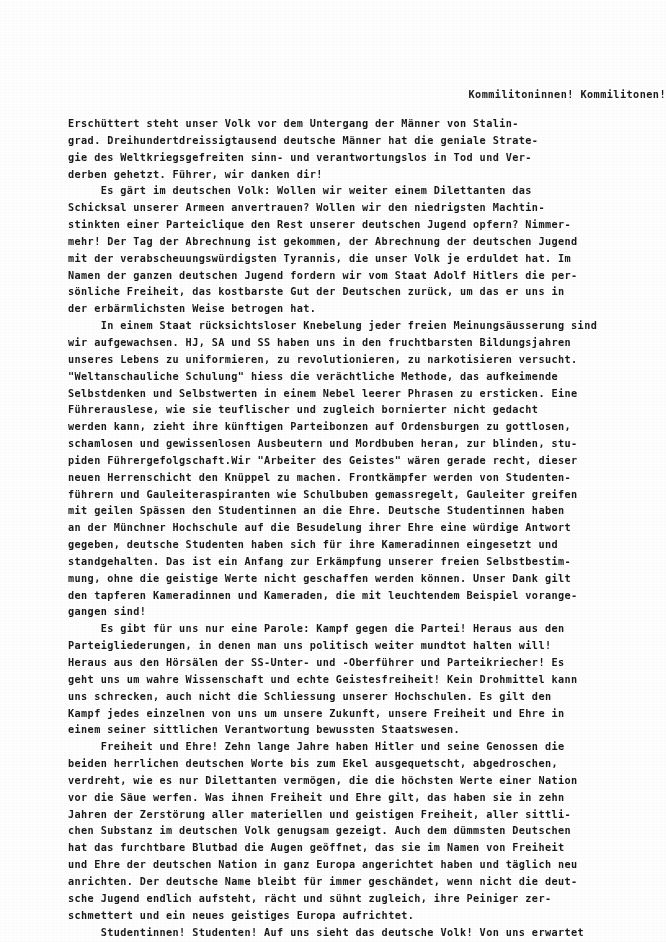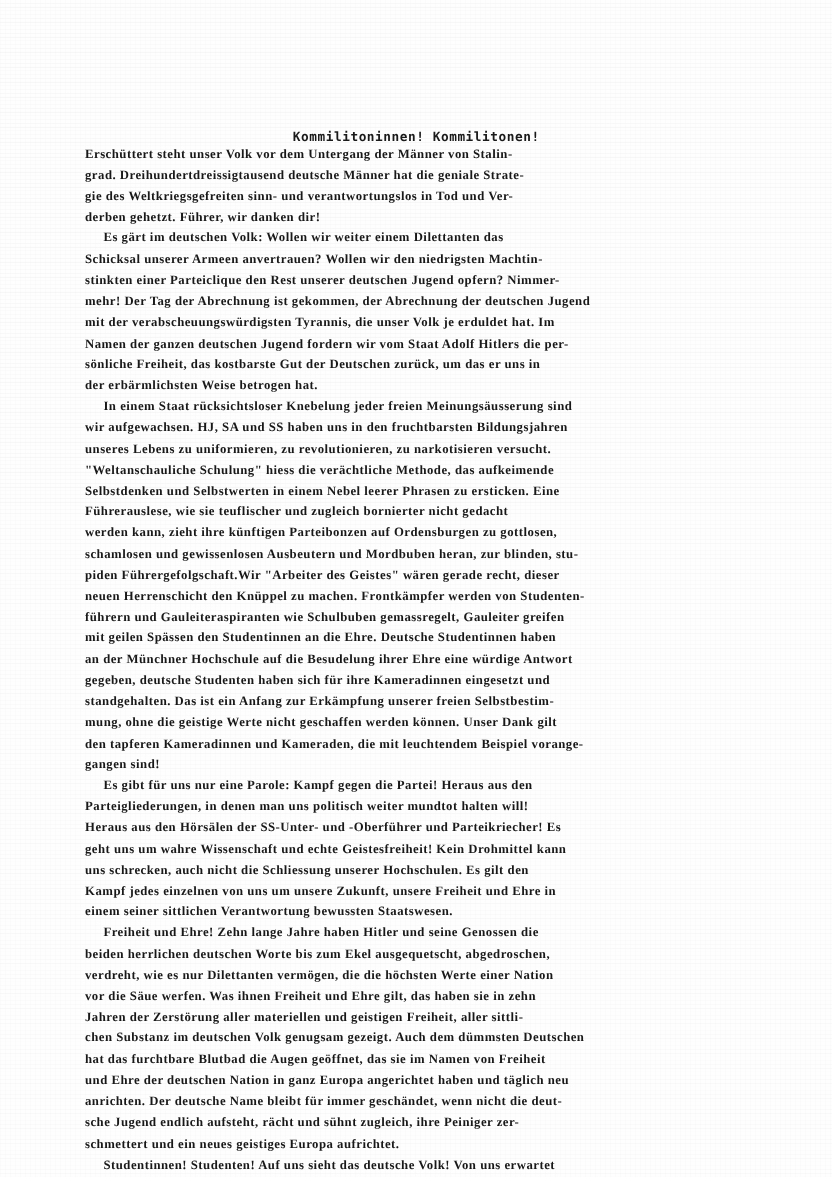--- a/index.html
+++ b/index.html
@@ -27,23 +27,23 @@
     left: 0;
     top: 0;
     width: 666px;
     height: 942px;
     background: #fefefe;
   }
 
   .doc-title {
     position: absolute;
     left: 0;
-    top: 104px;
+    top: 88px;
     width: 666px;
-    text-align: center;
+    text-align: right;
     font-family: "DejaVu Sans Mono", "Liberation Mono", monospace;
     font-size: 10.2px;
     line-height: 14px;
     letter-spacing: 0.45px;
     color: #1a1a1a;
     white-space: pre;
     font-weight: 600;
   }
 
   .body-block {
@@ -58,21 +58,20 @@
     color: #191919;
     white-space: pre;
     font-weight: 600;
     -webkit-font-smoothing: none;
   }
 
   .line {
     display: block;
     white-space: pre;
     height: 16.85px;
-    font-family: Liberation Serif, serif;
   }
 
   
   .grain {
     position: absolute;
     left: 0; top: 0;
     width: 666px; height: 942px;
     pointer-events: none;
     opacity: 0.055;
     background:

